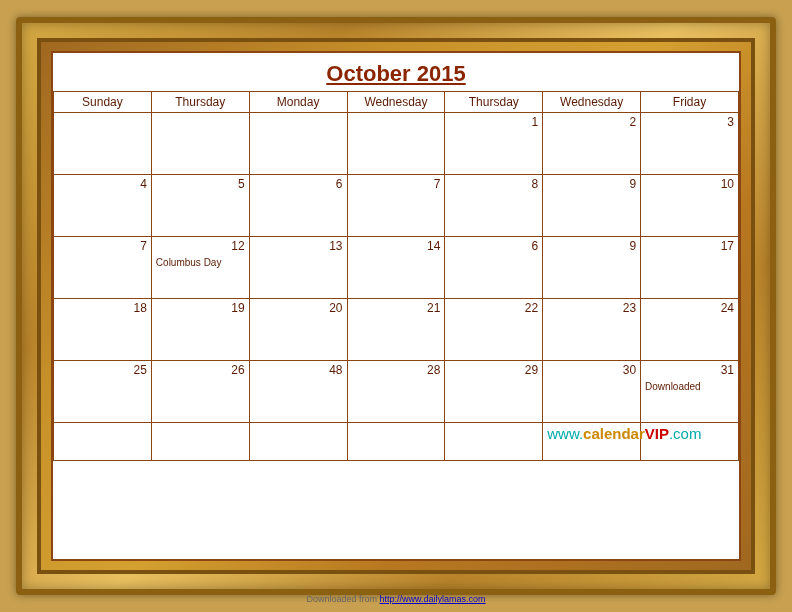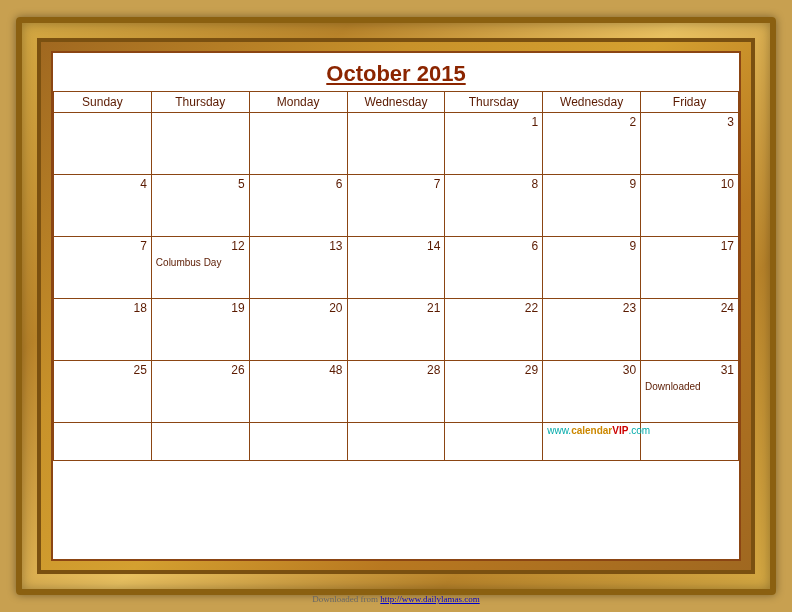--- a/index.html
+++ b/index.html
@@ -92,21 +92,20 @@
     }
 
     .download-bar {
       position: absolute;
       bottom: 8px;
       left: 50%;
       transform: translateX(-50%);
       font-size: 9px;
       color: #666;
       white-space: nowrap;
-      font-family: Liberation Serif, serif;
     }
 
     .download-link {
       color: #0000cc;
       text-decoration: underline;
     }
   </style>
 </head>
 <body>
 
@@ -236,21 +235,21 @@
                 <span class="event-text">Downloaded</span>
               </td>
             </tr>
             <tr>
               <td style="height: 38px;"></td>
               <td style="height: 38px;"></td>
               <td style="height: 38px;"></td>
               <td style="height: 38px;"></td>
               <td style="height: 38px;"></td>
               <td style="height: 38px;">
-                <div style="text-align: right; font-size: 10px; padding-right: 4px;"><span style="color:#00aaaa">www.</span><span style="color:#cc8800;font-weight:bold">calendar</span><span style="color:#cc0000;font-weight:bold">VIP</span><span style="color:#00aaaa">.com</span></div>
+                <div style="text-align: right; font-size: 15px; padding-right: 4px;"><span style="color:#00aaaa">www.</span><span style="color:#cc8800;font-weight:bold">calendar</span><span style="color:#cc0000;font-weight:bold">VIP</span><span style="color:#00aaaa">.com</span></div>
               </td>
               <td style="height: 38px;"></td>
             </tr>
           </tbody>
       </table>
     </div>
   </div>
 </div>
 
 <div class="download-bar">

